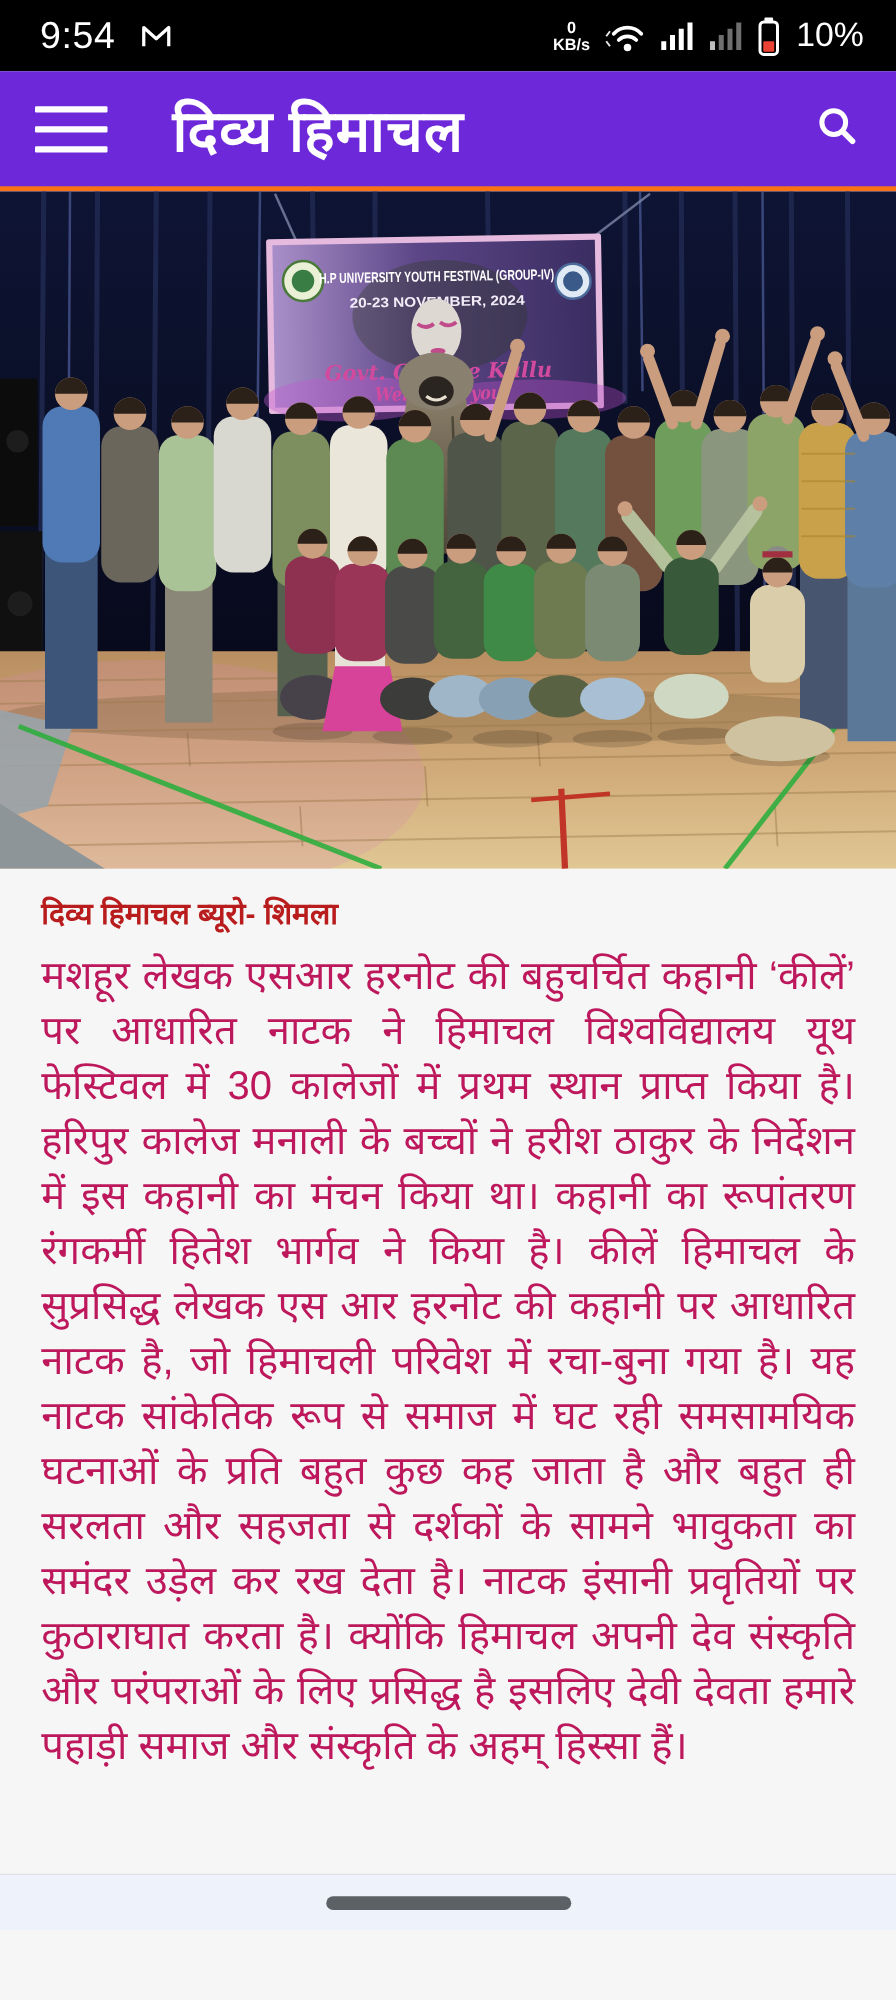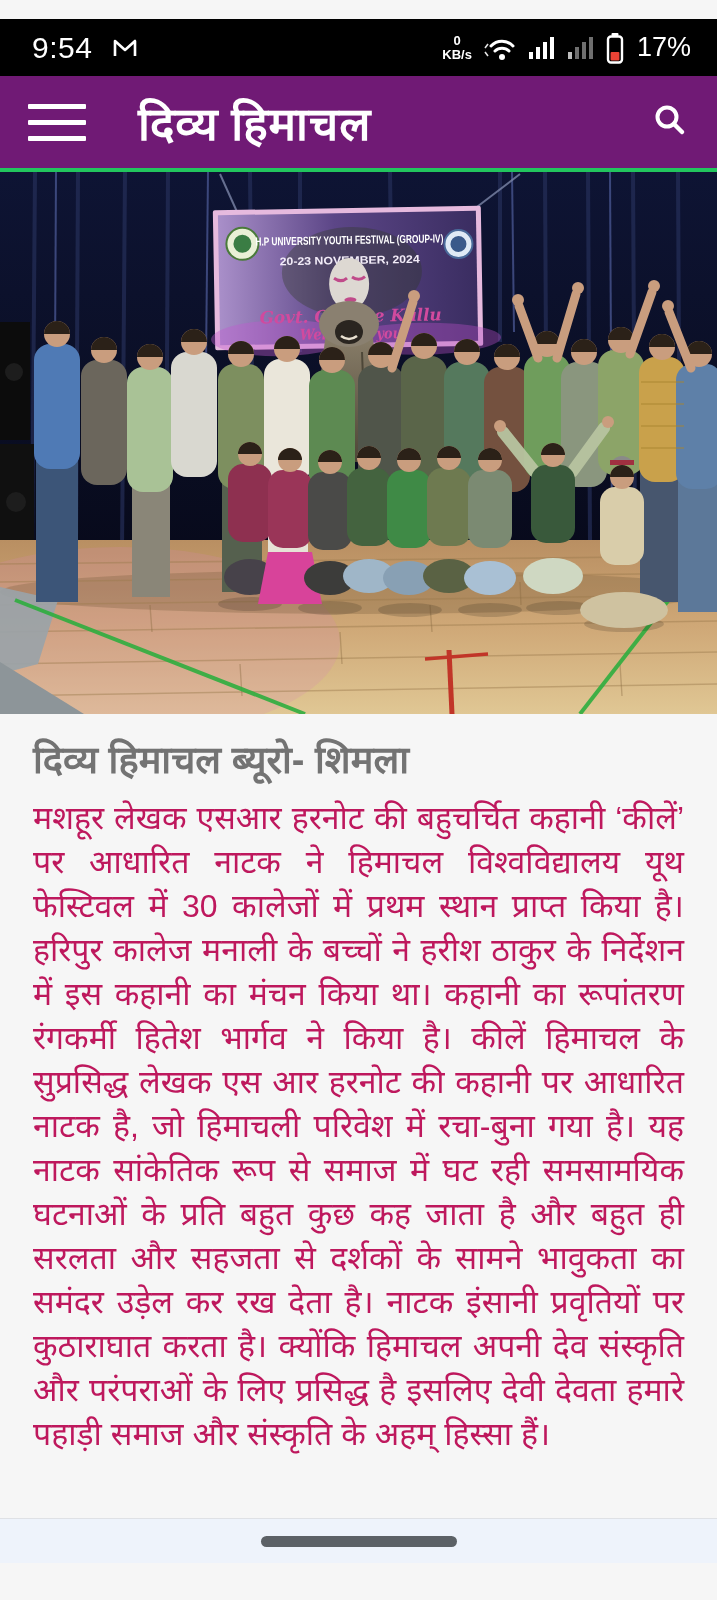--- a/index.html
+++ b/index.html
@@ -2,38 +2,38 @@
 <html><head>
 <meta charset="utf-8">
 <style>
   html,body{margin:0;padding:0;}
   body{
     width:717px;height:1600px;
     font-family:"Liberation Sans",sans-serif;
     background:#f6f6f6;
     position:relative;overflow:hidden;
   }
-  .phone{width:717px;height:1544px;position:relative;margin-top:19px;}
+  .phone{width:717px;height:1544px;position:relative;}
 
   
   .status-bar{
     height:57px;background:#000;color:#fff;
     display:flex;align-items:center;justify-content:space-between;
     padding:0 26px 0 32px;box-sizing:border-box;
   }
   .sb-left{display:flex;align-items:center;gap:20px;}
   .sb-time{font-size:30px;font-weight:400;letter-spacing:.5px;}
   .sb-right{display:flex;align-items:center;gap:11px;}
   .net-speed{display:flex;flex-direction:column;align-items:center;
     font-size:13px;font-weight:700;line-height:14px;}
   .pct{font-size:27px;margin-left:2px;}
 
   
   .app-bar{
-    height:92px;background:#701a75;border-bottom:4px solid #22c55e;
+    height:92px;background:#6d28d9;border-bottom:4px solid #f97316;
     display:flex;align-items:center;padding:0 28px;box-sizing:content-box;
   }
   .hamburger{background:none;border:none;padding:0;cursor:pointer;
     display:flex;flex-direction:column;gap:11px;width:58px;}
   .hamburger span{display:block;height:5px;background:#fff;border-radius:1px;}
   .app-title{
     color:#fff;font-size:46px;font-weight:700;margin:0 0 0 52px;
     font-family:"Liberation Serif","DejaVu Serif",serif;
     letter-spacing:1px;
   }
@@ -42,21 +42,21 @@
   
   .photo{height:542px;line-height:0;cursor:pointer;}
   .photo svg{display:block;}
 
   
   .article{padding:18px 33px 0;box-sizing:border-box;}
   .headline{
     margin:0 0 38px;font-size:35px;line-height:49px;font-weight:700;
     color:#141414;text-align:justify;
   }
-  .byline{margin:0 0 12px;font-size:38px;font-weight:700;color:#737373;}
+  .byline{margin:0 0 12px;font-size:24px;font-weight:700;color:#b91c1c;}
   .body-text{margin:0;font-size:32px;line-height:44px;color:#be185d;text-align:justify;}
 
   
   .nav-bar{
     position:absolute;left:0;right:0;bottom:0;height:44px;
     background:#eef3fb;border-top:1px solid #dfe1e5;
     display:flex;align-items:center;justify-content:center;
   }
   .home-pill{width:196px;height:11px;border-radius:6px;background:#5c6166;cursor:pointer;}
 </style>
@@ -93,21 +93,21 @@
         <rect x="1" y="17" width="4" height="7" fill="#bdbdbd"></rect>
         <rect x="8" y="12" width="4" height="12" fill="#6f6f6f"></rect>
         <rect x="15" y="7" width="4" height="17" fill="#6f6f6f"></rect>
         <rect x="22" y="2" width="4" height="22" fill="#6f6f6f"></rect>
       </svg>
       <svg width="18" height="32" viewBox="0 0 18 32">
         <rect x="5.5" y="1" width="7" height="3" rx="1" fill="#fff"></rect>
         <rect x="2" y="4.5" width="14" height="26" rx="3" stroke="#fff" stroke-width="2.4" fill="none"></rect>
         <rect x="4.6" y="20" width="8.8" height="8.4" rx="1" fill="#ea4335"></rect>
       </svg>
-      <span class="pct">17%</span>
+      <span class="pct">10%</span>
     </div>
   </div>
 
   <header class="app-bar">
     <button class="hamburger" aria-label="menu">
       <span></span>
         <span></span>
         <span></span>
     </button>
     <h1 class="app-title">दिव्य हिमाचल</h1>

